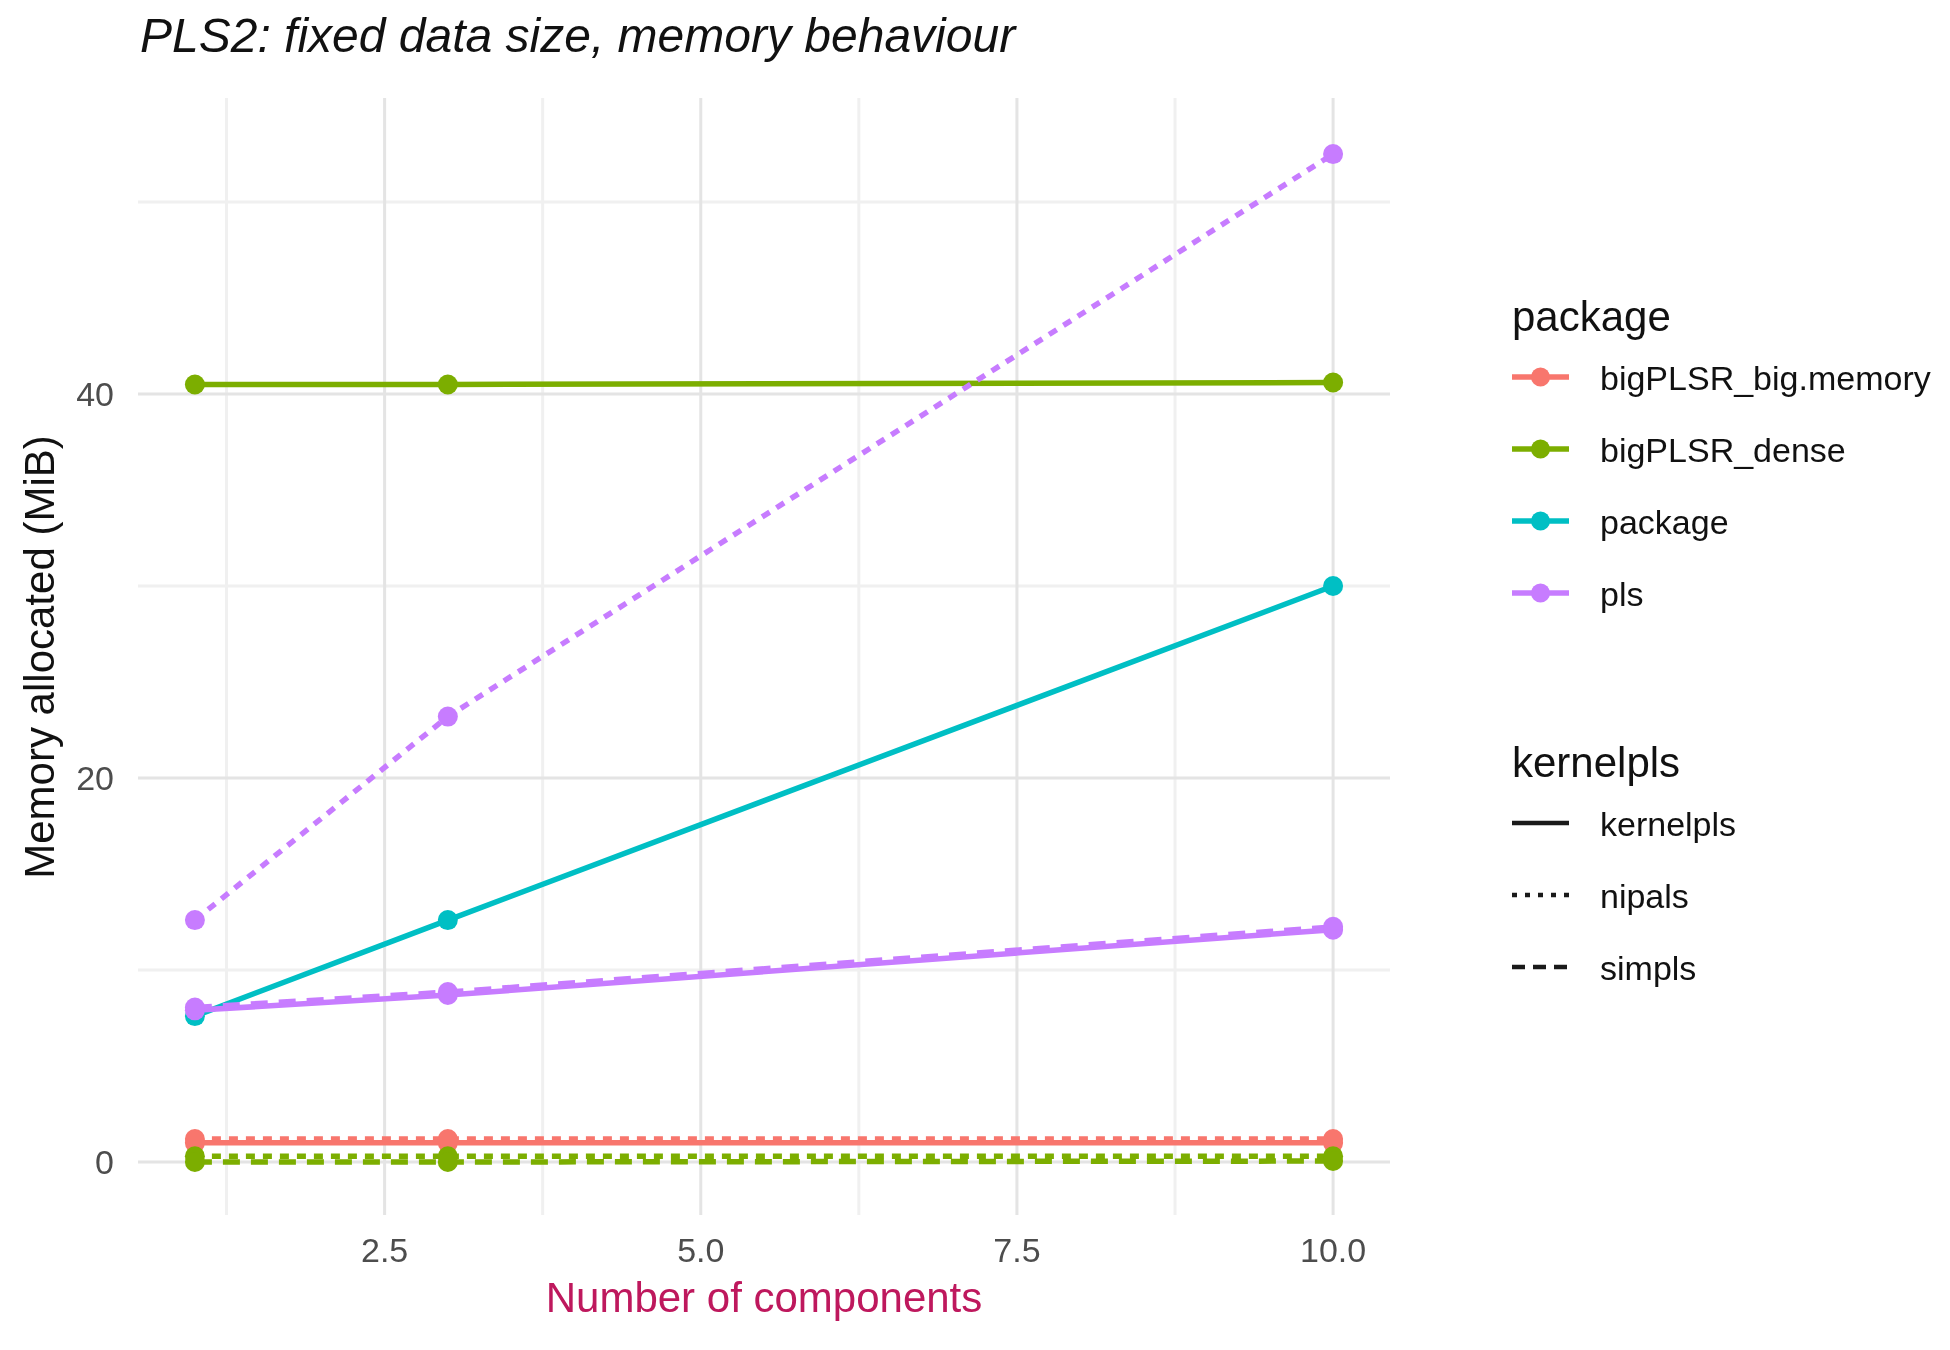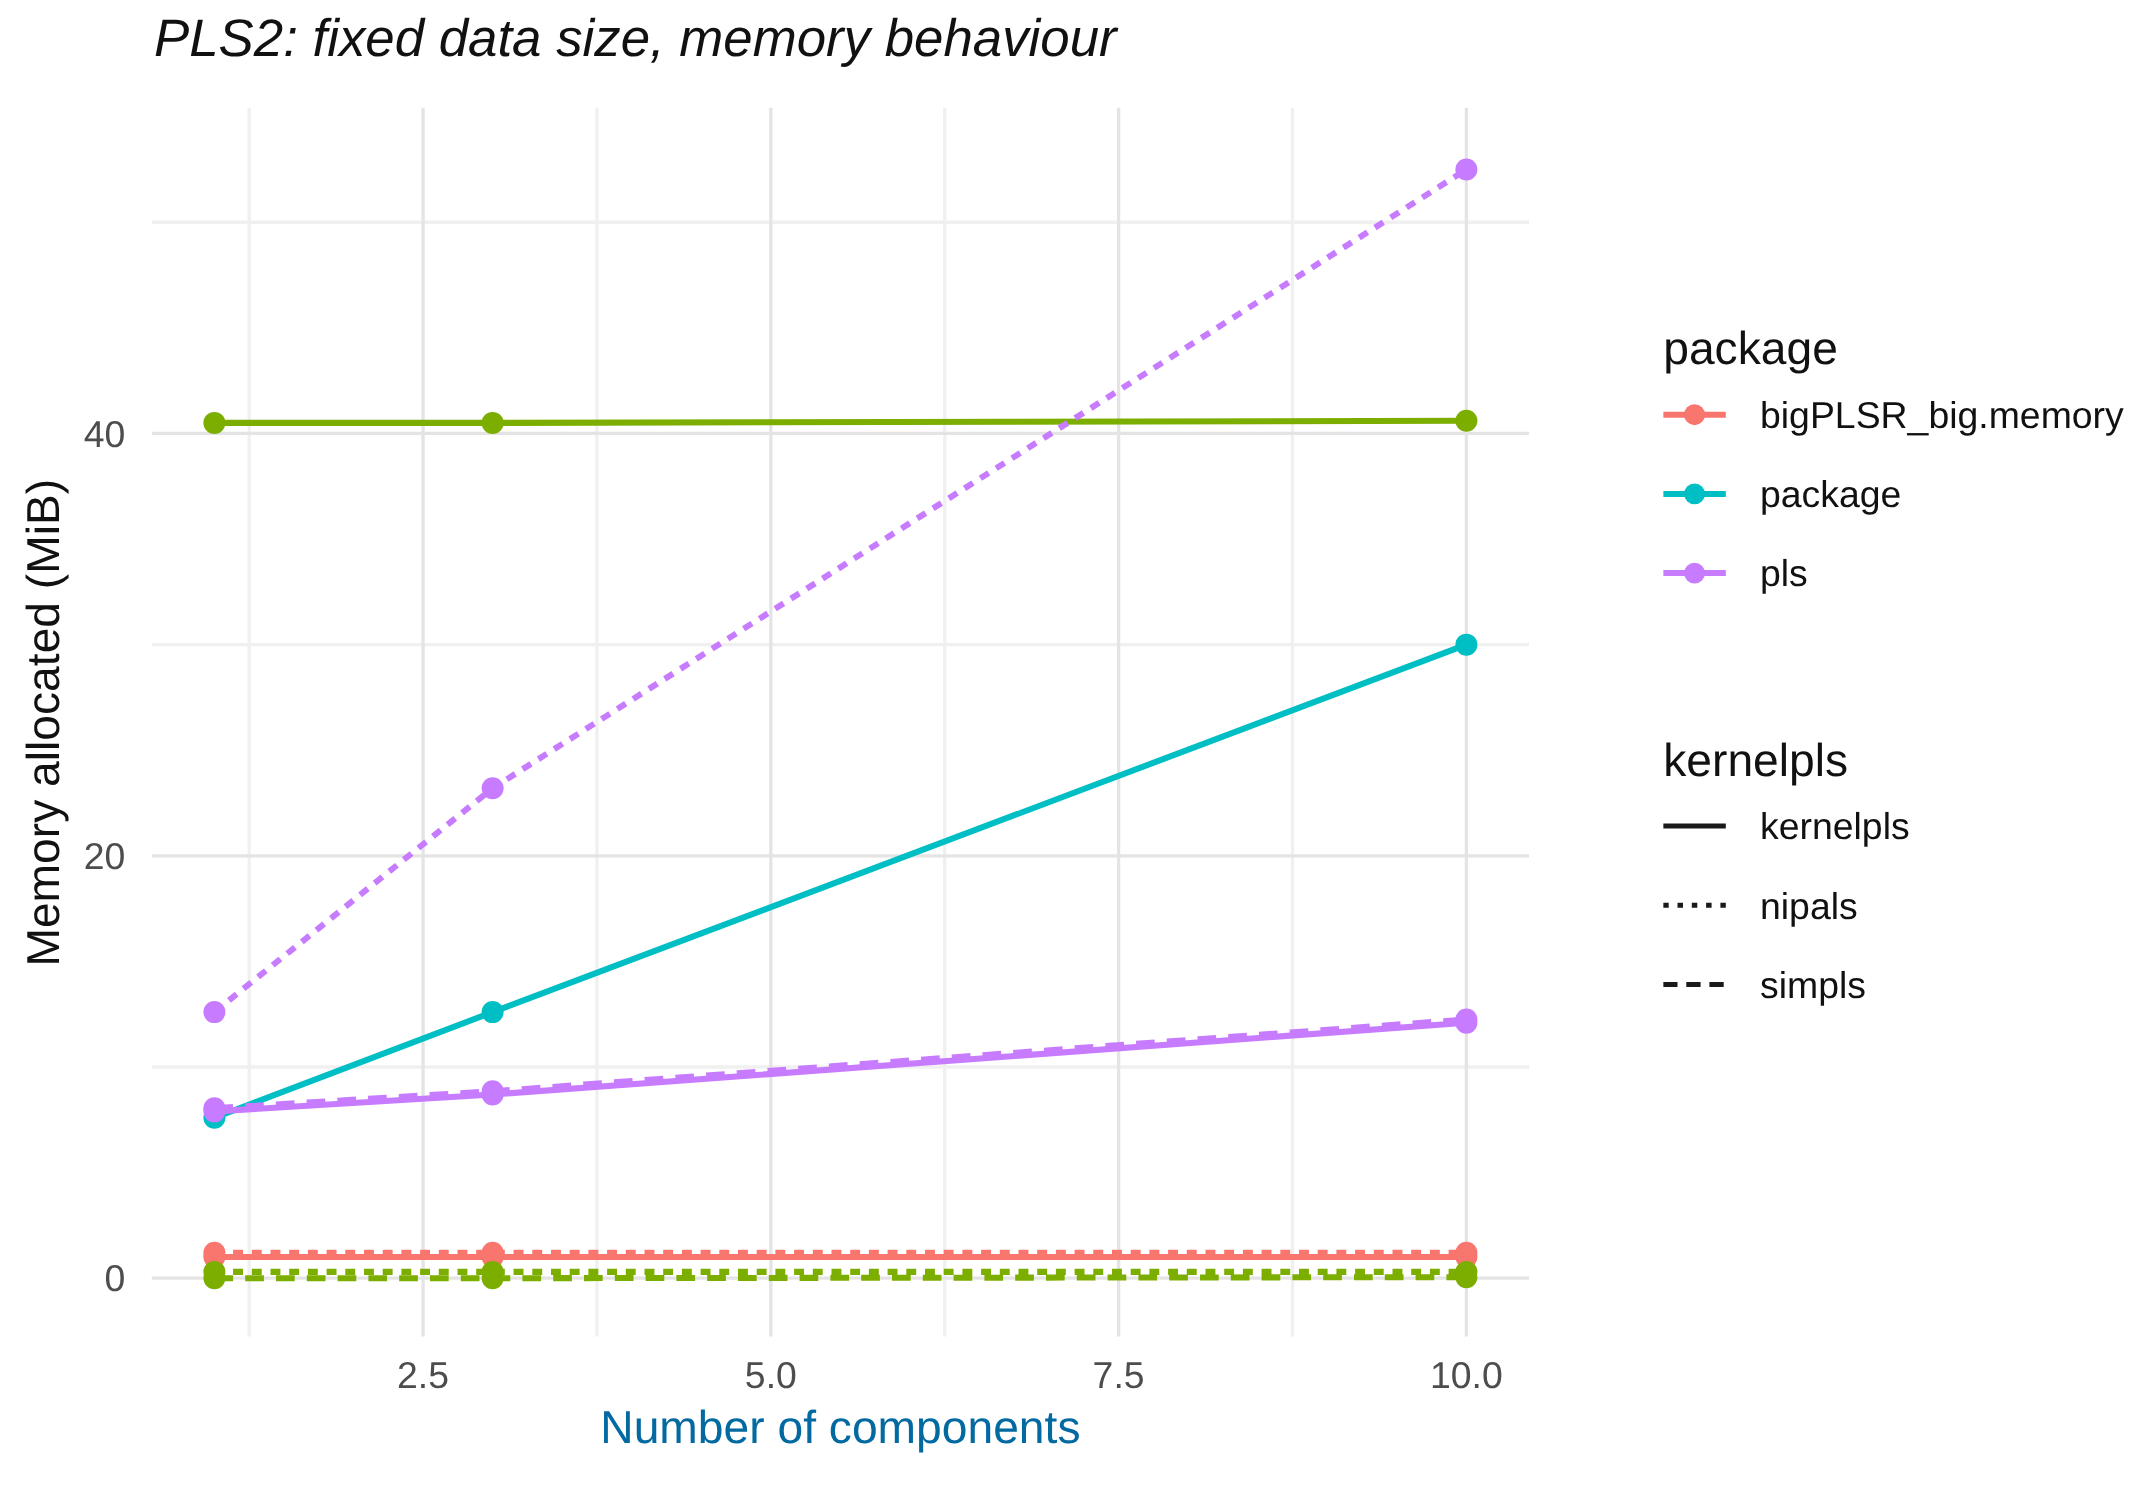--- a/index.html
+++ b/index.html
@@ -1,20 +1,20 @@
 <!DOCTYPE html>
 <html><head>
 <meta charset="utf-8">
 <style>
   html,body{margin:0;padding:0;background:#ffffff;}
   .fig{position:relative;width:1950px;height:1350px;background:#ffffff;
        font-family:"Liberation Sans",sans-serif;overflow:hidden;}
   .chart-title{position:absolute;left:140px;top:8px;font-size:48px;color:#111111;white-space:nowrap;font-style:italic;}
   .x-axis-title{position:absolute;left:138px;top:1274px;width:1252px;text-align:center;
-       font-size:42px;color:#0369a1;}
+       font-size:42px;color:#be185d;}
   .y-axis-title{position:absolute;left:16px;top:657px;font-size:42px;color:#111111;
        white-space:nowrap;transform:rotate(-90deg) translate(-50%,0);transform-origin:0 0;}
   svg#plot{position:absolute;left:0;top:0;}
   .legend{position:absolute;left:1512px;top:292px;}
   .legend-title{font-size:42px;color:#111111;height:50px;line-height:50px;}
   .legend-items{margin-top:17px;}
   .legend-item{display:flex;align-items:flex-start;height:72px;}
   .legend-key{width:57px;height:36px;flex:0 0 57px;}
   .legend-label{margin-left:31px;font-size:34px;color:#111111;white-space:nowrap;}
   .legend-group-algorithm{margin-top:91px;}
@@ -96,20 +96,27 @@
       <div class="legend-items">
         <div class="legend-item">
           <svg class="legend-key">
               <line x1="0" y1="18" x2="57" y2="18" stroke="#F8766D" stroke-width="5.5"></line>
               <circle cx="28.5" cy="18" r="9.5" fill="#F8766D"></circle>
             </svg>
           <span class="legend-label">bigPLSR_big.memory</span>
         </div>
         <div class="legend-item">
           <svg class="legend-key">
+              <line x1="0" y1="18" x2="57" y2="18" stroke="#7CAE00" stroke-width="5.5"></line>
+              <circle cx="28.5" cy="18" r="9.5" fill="#7CAE00"></circle>
+            </svg>
+          <span class="legend-label">bigPLSR_dense</span>
+        </div>
+        <div class="legend-item">
+          <svg class="legend-key">
               <line x1="0" y1="18" x2="57" y2="18" stroke="#00BFC4" stroke-width="5.5"></line>
               <circle cx="28.5" cy="18" r="9.5" fill="#00BFC4"></circle>
             </svg>
           <span class="legend-label">package</span>
         </div>
         <div class="legend-item">
           <svg class="legend-key">
               <line x1="0" y1="18" x2="57" y2="18" stroke="#C77CFF" stroke-width="5.5"></line>
               <circle cx="28.5" cy="18" r="9.5" fill="#C77CFF"></circle>
             </svg>

